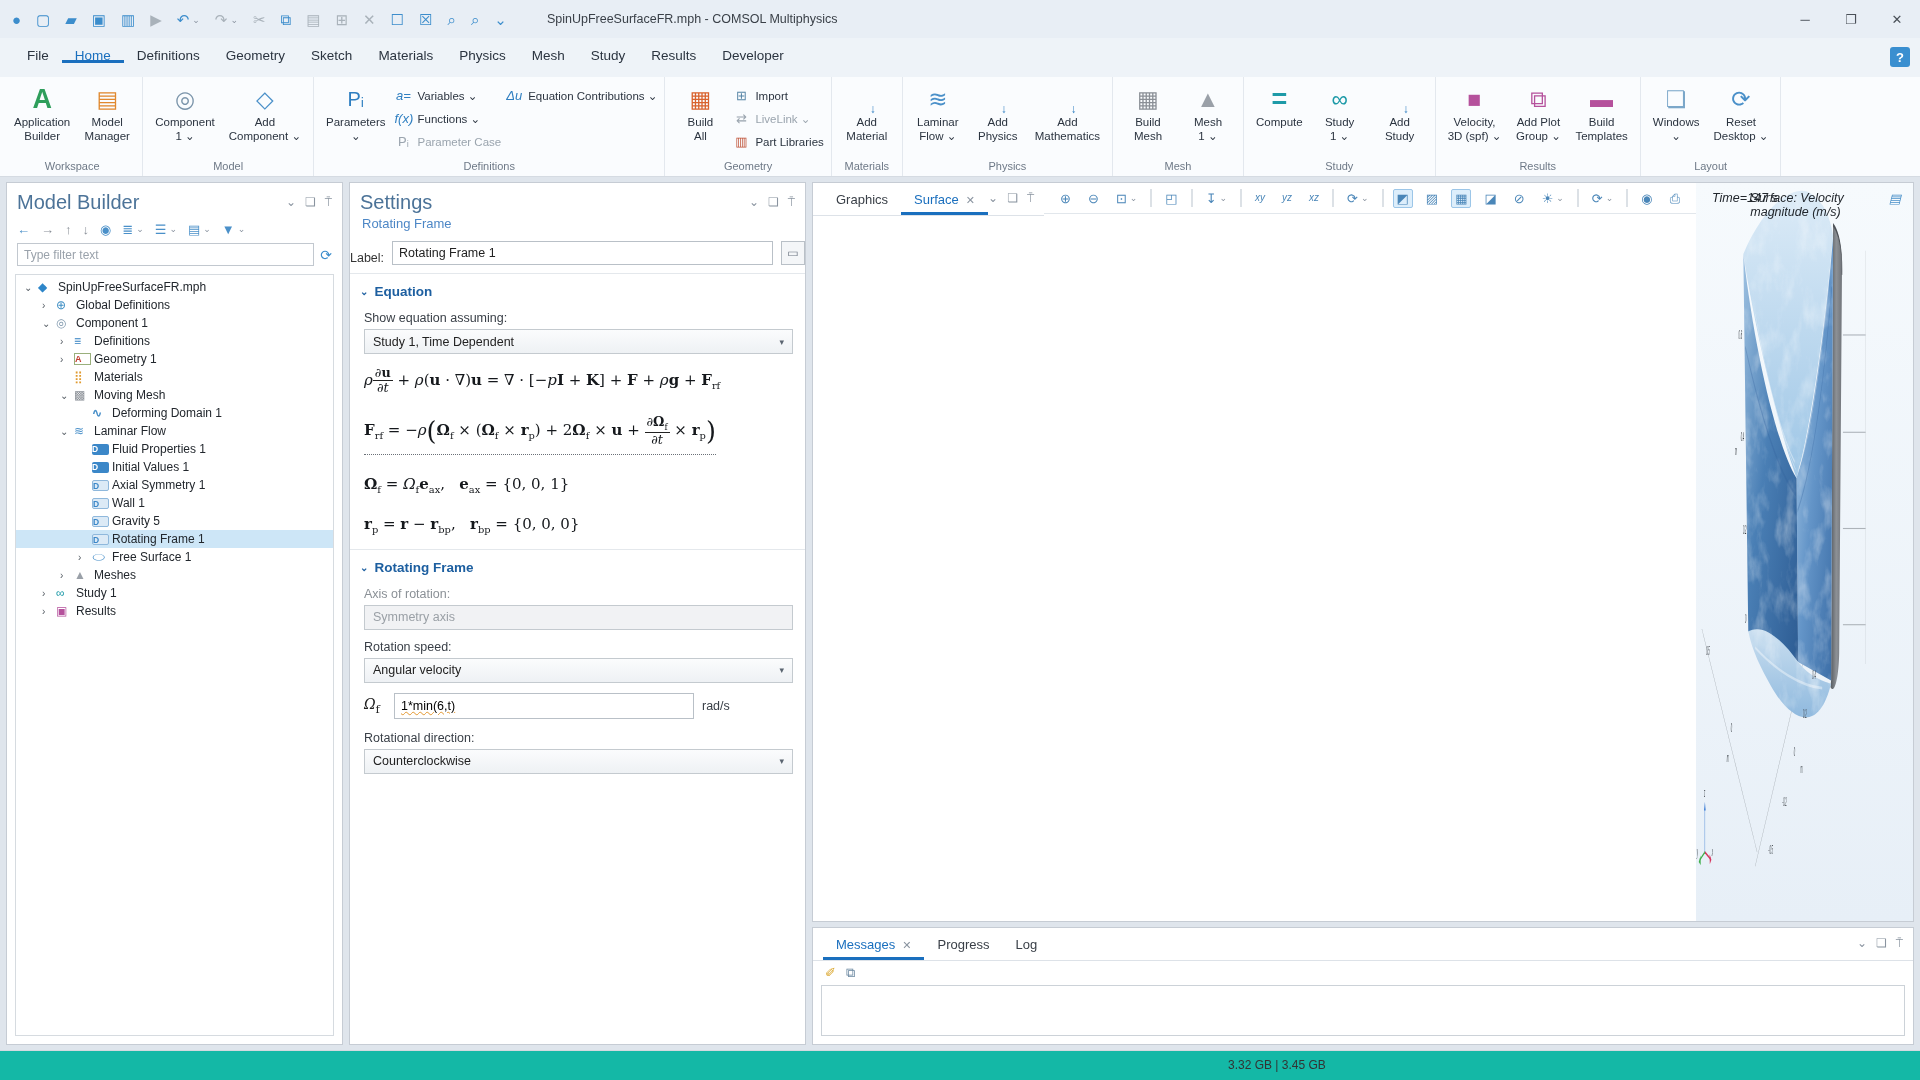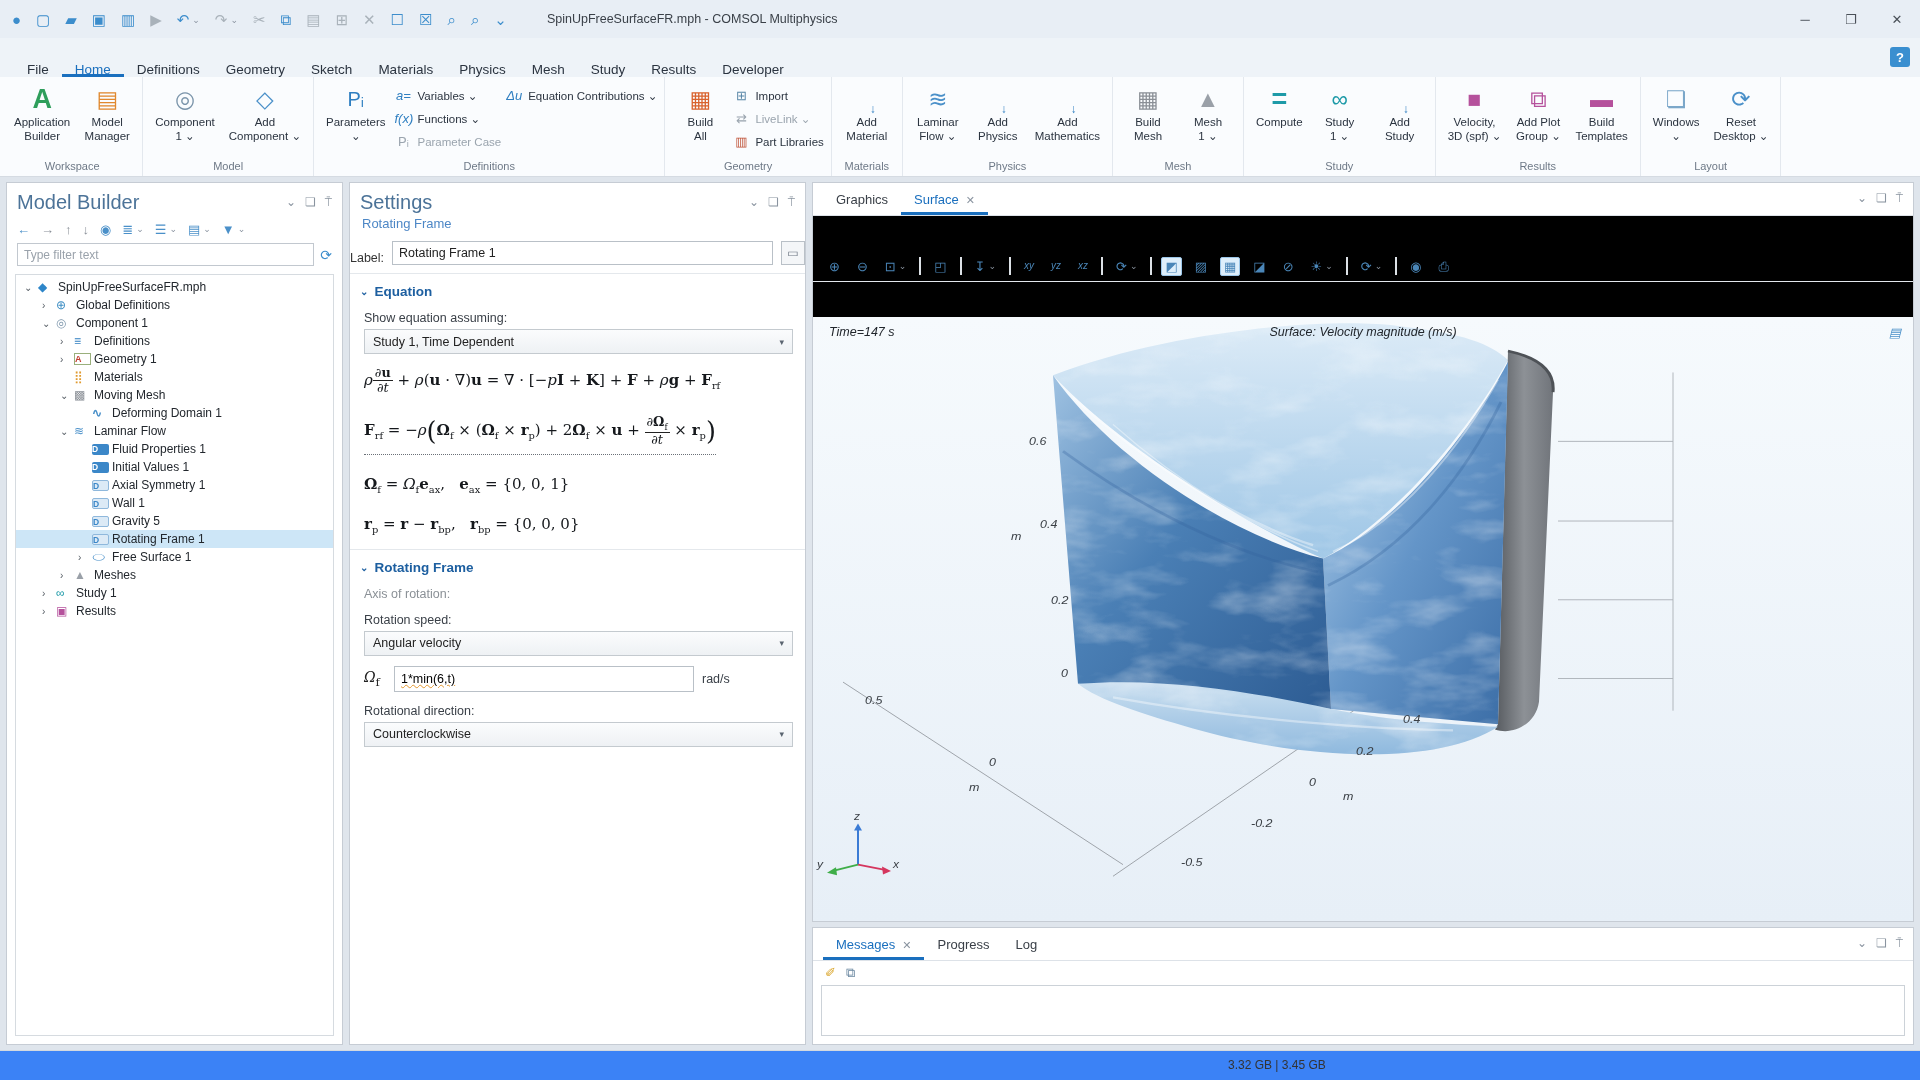--- a/index.html
+++ b/index.html
@@ -10,21 +10,21 @@
   .titlebar { height:38px; background:#e8eef5; display:flex; align-items:center; position:relative; flex:none; }
   .qat { display:flex; gap:15px; padding-left:12px; align-items:center; }
   .qat .ic { font-size:15px; color:#3c8dcc; cursor:default; line-height:1; }
   .qat .ic[data-disabled="true"] { color:#a9b2ba; }
   [data-caret="true"]::after { content:"⌄"; font-size:9px; color:#8a94a0; margin-left:3px; vertical-align:2px; }
   .title-text { margin-left:40px; font-size:12.5px; color:#3a4048; }
   .win-controls { position:absolute; right:0; top:0; height:38px; display:flex; }
   .win-btn { width:46px; height:38px; display:flex; align-items:center; justify-content:center; font-size:13px; color:#4a5058; }
 
   
-  .menubar { height:39px; background:#eef3f8; display:flex; align-items:flex-end; padding-left:14px; position:relative; flex:none; }
+  .menubar { height:39px; background:#eef3f8; display:flex; align-items:flex-start; padding-left:14px; position:relative; flex:none; }
   .menu-tab { padding:10px 13px 0; font-size:13.5px; color:#2b3440; cursor:default; }
   .menu-tab[data-active="true"] { color:#1a6fbe; box-shadow:inset 0 -3px 0 #1a6fbe; }
   .help-btn { position:absolute; right:10px; top:9px; width:20px; height:20px; background:#3a8fd0; color:#fff; border-radius:3px; font-size:13px; font-weight:bold; display:flex; align-items:center; justify-content:center; }
 
   
   .ribbon { height:100px; background:#fafcfe; border-bottom:1px solid #d5dbe2; display:flex; padding:0 2px; flex:none; }
   .rgroup { display:flex; flex-direction:column; border-right:1px solid #e3e8ee; padding:5px 7px 0; }
   .ritems { display:flex; gap:4px; flex:1; align-items:flex-start; }
   .rbig { display:flex; flex-direction:column; align-items:center; min-width:56px; padding:1px 5px; font-size:11.5px; color:#2b3440; text-align:center; line-height:1.25; }
   .rbig .ric { height:32px; font-size:23px; display:flex; align-items:center; line-height:1; position:relative; }
@@ -119,21 +119,21 @@
   .eq .frac > span:first-child { border-bottom:1px solid #222; padding:0 2px; }
   .eq .paren { font-size:1.7em; font-weight:400; vertical-align:middle; }
   .eq-underline { display:inline-block; border-bottom:1.5px dotted #6a7077; padding-bottom:7px; }
   .omega-row { display:flex; align-items:center; gap:8px; margin:8px 12px 4px 14px; }
   .omega-sym { font-family:"DejaVu Serif",serif; font-size:14px; color:#222; width:22px; }
   .omega-field { flex:1; max-width:300px; height:24px; border:1px solid #b9c0c7; display:flex; align-items:center; padding:12px 6px; font-size:12.5px; }
   .wavy { text-decoration:underline; text-decoration-style:wavy; text-decoration-color:#e3972f; text-decoration-thickness:1px; }
   .unit { font-size:12.5px; color:#3a4048; }
 
   
-  #gx-panel { flex:1; background:#000000; border:1px solid #c6ccd4; display:flex; flex-direction:column; position:relative;gap:35px; }
+  #gx-panel { flex:1; background:#ffffff; border:1px solid #c6ccd4; display:flex; flex-direction:row; position:relative; }
   .gx-tabs { height:33px; display:flex; align-items:stretch; padding-left:10px; border-bottom:1px solid #dde2e8; background:#fff; position:relative; }
   .gx-tab { padding:9px 13px 0; font-size:13px; color:#3a4048; cursor:default; }
   .gx-tab[data-active="true"] { color:#1a6fbe; box-shadow:inset 0 -3px 0 #1a6fbe; }
   .gx-tab .close-x { font-size:11px; color:#8a94a0; margin-left:7px; }
   .gx-toolbar { height:31px; display:flex; align-items:center; gap:9px; padding:0 12px; border-bottom:1px solid #e2e7ec; }
   .gx-toolbar .ic { font-size:13px; color:#4a86b8; padding:2px 3px; border:1px solid transparent; line-height:1; }
   .gx-toolbar .ic[data-pressed="true"] { background:#ddeefb; border-color:#9cc6e8; border-radius:2px; }
   .gx-toolbar .ic[data-icon^="view-"] { font-size:10px; font-style:italic; }
   .gx-toolbar .ic[data-icon="separator"] { width:1px; height:18px; background:#dce1e6; padding:0; }
   .gx-plot { flex:1; position:relative; background:linear-gradient(180deg,#f6fafd,#e7eff7);font-style:italic; }
@@ -144,21 +144,21 @@
 
   
   #ms-panel { height:118px; background:#fff; border:1px solid #c6ccd4; display:flex; flex-direction:column; }
   .ms-toolbar { display:flex; gap:10px; padding:4px 12px 2px; }
   .ms-toolbar .ic { font-size:13px; }
   .ms-toolbar .ic[data-icon="clear-log-icon"]{ color:#d9a326; }
   .ms-toolbar .ic[data-icon="copy-log-icon"]{ color:#6a87a0; }
   .ms-content { flex:1; margin:2px 8px 8px; border:1px solid #ccd2d8; background:#fff; }
 
   
-  .statusbar { height:30px; background:#3b82f6; border-top:1px solid #d4d9df; position:relative; flex:none; }
+  .statusbar { height:30px; background:#14b8a6; border-top:1px solid #d4d9df; position:relative; flex:none; }
   .status-mem { position:absolute; left:1228px; top:7px; font-size:12px; color:#333; }
 </style>
 </head>
 <body>
 
 <div class="window">
 
   <div class="titlebar">
     <div class="qat">
 
@@ -577,20 +577,23 @@
               <span><i>∂</i><b>Ω</b><sub>f</sub></span>
               <span><i>∂t</i></span>
             </span> × <b>r</b><sub>p</sub><span class="paren">)</span></span></div>
       <div class="eq"><b>Ω</b><sub>f</sub> = <i>Ω</i><sub>f</sub><b>e</b><sub>ax</sub>, &nbsp; <b>e</b><sub>ax</sub> = {0, 0, 1}</div>
       <div class="eq"><b>r</b><sub>p</sub> = <b>r</b> − <b>r</b><sub>bp</sub>, &nbsp; <b>r</b><sub>bp</sub> = {0, 0, 0}</div>
       <div class="sec-head" style="border-top:1px solid #e4e8ec;margin-top:4px;">
           <span class="chev">⌄</span>
           <span>Rotating Frame</span>
         </div>
       <div class="fld-label dis">Axis of rotation:</div>
+      <div class="dd dis">
+          <span>Symmetry axis</span>
+        </div>
       <div class="fld-label">Rotation speed:</div>
       <div class="dd">
           <span>Angular velocity</span>
           <span class="dd-caret" data-icon="caret-icon">▾</span>
         </div>
       <div class="omega-row">
         <span class="omega-sym"><i>Ω</i><sub>f</sub></span>
         <div class="omega-field">
             <span class="wavy">1*min(6,t)</span>
           </div>

